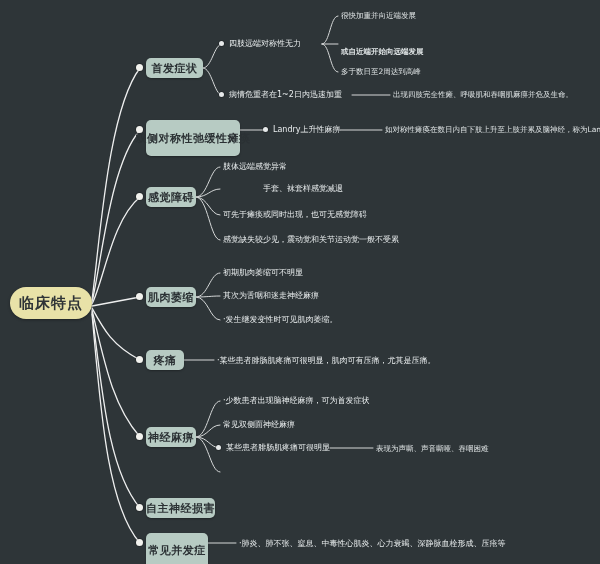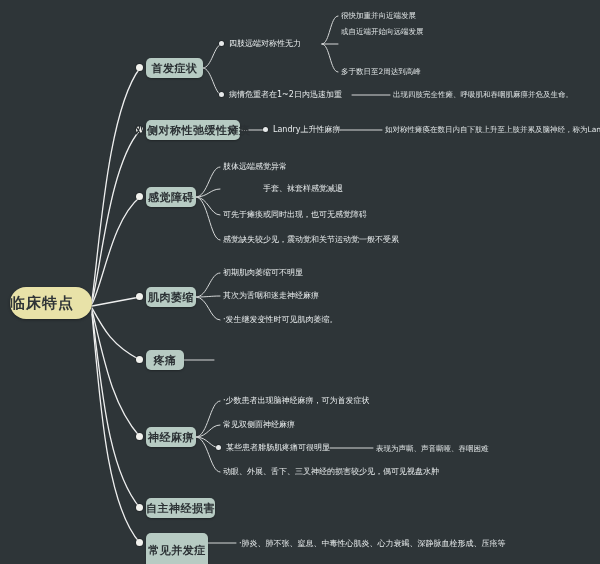--- a/index.html
+++ b/index.html
@@ -23,21 +23,21 @@
 
   .node{position:absolute;box-sizing:border-box;}
 
   .root{
     background:#e8e2a8;
     color:#2f3437;
     border-radius:16px;
     font-size:15px;
     font-weight:bold;
     letter-spacing:1px;
-    display:flex;align-items:center;
+    display:flex;align-items:center;justify-content:center;
     box-shadow:0 1px 3px rgba(0,0,0,0.35);
   }
   .branch{
     background:#b7cbc3;
     color:#2b3134;
     border-radius:5px;
     font-size:11px;
     font-weight:bold;
     letter-spacing:0.5px;
     display:flex;align-items:center;justify-content:center;
@@ -125,37 +125,37 @@
   </div>
 
   <div class="dot small" style="left:219px;top:41px;"></div>
   <div class="node leaf" style="left:229px;top:38px;">
     <span>四肢远端对称性无力</span>
   </div>
 
   <div class="node leaf sub" style="left:341px;top:10px;">
     <span>很快加重并向近端发展</span>
   </div>
-  <div class="node leaf sub" style="left:341px;top:26px;">
+  <div class="node leaf sub" style="left:341px;top:46px;font-weight:bold;">
     <span>或自近端开始向远端发展</span>
   </div>
   <div class="node leaf sub" style="left:341px;top:66px;">
     <span>多于数日至2周达到高峰</span>
   </div>
 
   <div class="dot small" style="left:219px;top:92px;"></div>
   <div class="node leaf" style="left:229px;top:89px;">
     <span>病情危重者在1~2日内迅速加重</span>
   </div>
   <div class="node leaf sub" style="left:393px;top:89px;align-items:flex-end;">
     <span>出现四肢完全性瘫、呼吸肌和吞咽肌麻痹并危及生命。</span>
   </div>
 
   <div class="dot" style="left:136px;top:126px;"></div>
-  <div class="node branch" style="left:146px;top:120px;width:94px;height:20px;">
+  <div class="node branch" style="left:146px;top:120px;width:94px;height:36px;">
     <span>双侧对称性弛缓性瘫痪</span>
   </div>
 
   <div class="dot small" style="left:263px;top:127px;"></div>
   <div class="node leaf" style="left:273px;top:124px;">
     <span>Landry上升性麻痹</span>
   </div>
   <div class="node leaf sub" style="left:385px;top:124px;">
     <span>如对称性瘫痪在数日内自下肢上升至上肢并累及脑神经，称为Landry上升性麻痹。</span>
   </div>
@@ -190,42 +190,42 @@
     <span>其次为舌咽和迷走神经麻痹</span>
   </div>
   <div class="node leaf" style="left:223px;top:314px;">
     <span>·发生继发变性时可见肌肉萎缩。</span>
   </div>
 
   <div class="dot" style="left:136px;top:356px;"></div>
   <div class="node branch" style="left:146px;top:350px;width:38px;height:20px;">
     <span>疼痛</span>
   </div>
+  <div class="node leaf" style="left:217px;top:355px;">
+    <span>·某些患者腓肠肌疼痛可很明显，肌肉可有压痛，尤其是压痛。</span>
+  </div>
 
   <div class="dot" style="left:136px;top:433px;"></div>
   <div class="node branch" style="left:146px;top:427px;width:50px;height:20px;">
     <span>神经麻痹</span>
   </div>
 
   <div class="node leaf" style="left:223px;top:395px;justify-content:center;">
     <span>·少数患者出现脑神经麻痹，可为首发症状</span>
   </div>
   <div class="node leaf" style="left:223px;top:419px;">
     <span>常见双侧面神经麻痹</span>
   </div>
   <div class="dot small" style="left:216px;top:445px;"></div>
   <div class="node leaf" style="left:226px;top:442px;">
     <span>某些患者腓肠肌疼痛可很明显</span>
   </div>
   <div class="node leaf sub" style="left:376px;top:443px;">
     <span>表现为声嘶、声音嘶哑、吞咽困难</span>
   </div>
-  <div class="node leaf" style="left:223px;top:466px;">
-    <span>动眼、外展、舌下、三叉神经的损害较少见，偶可见视盘水肿</span>
-  </div>
 
   <div class="dot" style="left:136px;top:504px;"></div>
   <div class="node branch" style="left:146px;top:498px;width:69px;height:20px;">
     <span>自主神经损害</span>
   </div>
 
   <div class="dot" style="left:136px;top:539px;"></div>
   <div class="node branch" style="left:146px;top:533px;width:62px;height:35px;">
     <span>常见并发症</span>
   </div>

